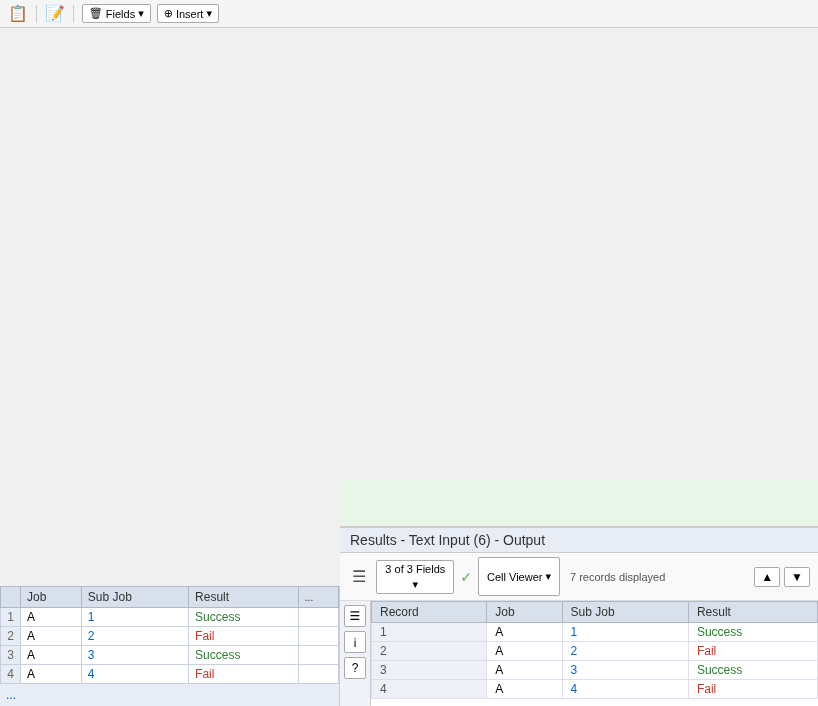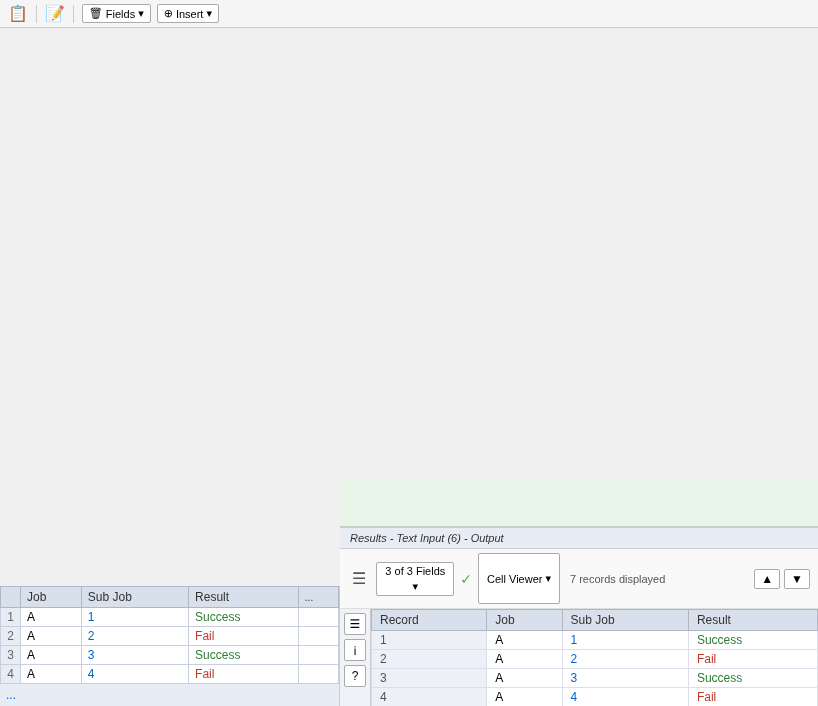--- a/index.html
+++ b/index.html
@@ -116,38 +116,38 @@
       pointer-events: none;
     }
 
     
     .results-panel {
       height: 180px; background: #fff; border-top: 2px solid #ccc;
       display: flex; flex-direction: column;
     }
     .results-header {
       background: #e8edf5; padding: 4px 10px; border-bottom: 1px solid #ccc;
-      font-size: 11px; color: #333; display: flex; align-items: center; font-style: italic;
+      font-size: 14px; color: #333; display: flex; align-items: center;
     }
     .results-toolbar {
       display: flex; align-items: center; gap: 6px;
       padding: 4px 8px; border-bottom: 1px solid #ddd; background: #f9f9f9;
     }
     .results-toolbar-icon {
       font-size: 16px; color: #555; cursor: pointer;
       padding: 2px 4px;
     }
     .fields-selector {
       display: flex; align-items: center; gap: 3px;
       padding: 2px 8px; background: #fff; border: 1px solid #aaa;
       border-radius: 2px; cursor: pointer; font-size: 11px; flex-direction: column;
     }
     .cell-viewer-selector {
       display: flex; align-items: center; gap: 3px;
-      padding: 18px 8px; background: #fff; border: 1px solid #aaa;
+      padding: 12px 8px; background: #fff; border: 1px solid #aaa;
       border-radius: 2px; cursor: pointer; font-size: 11px;
     }
     .records-count { font-size: 11px; color: #555; margin-left: 4px; }
     .nav-btn {
       padding: 2px 6px; background: #fff; border: 1px solid #aaa;
       border-radius: 2px; cursor: pointer; font-size: 12px;
     }
     .results-table {
       width: 100%; border-collapse: collapse; font-size: 12px; overflow-y: auto;
     }

